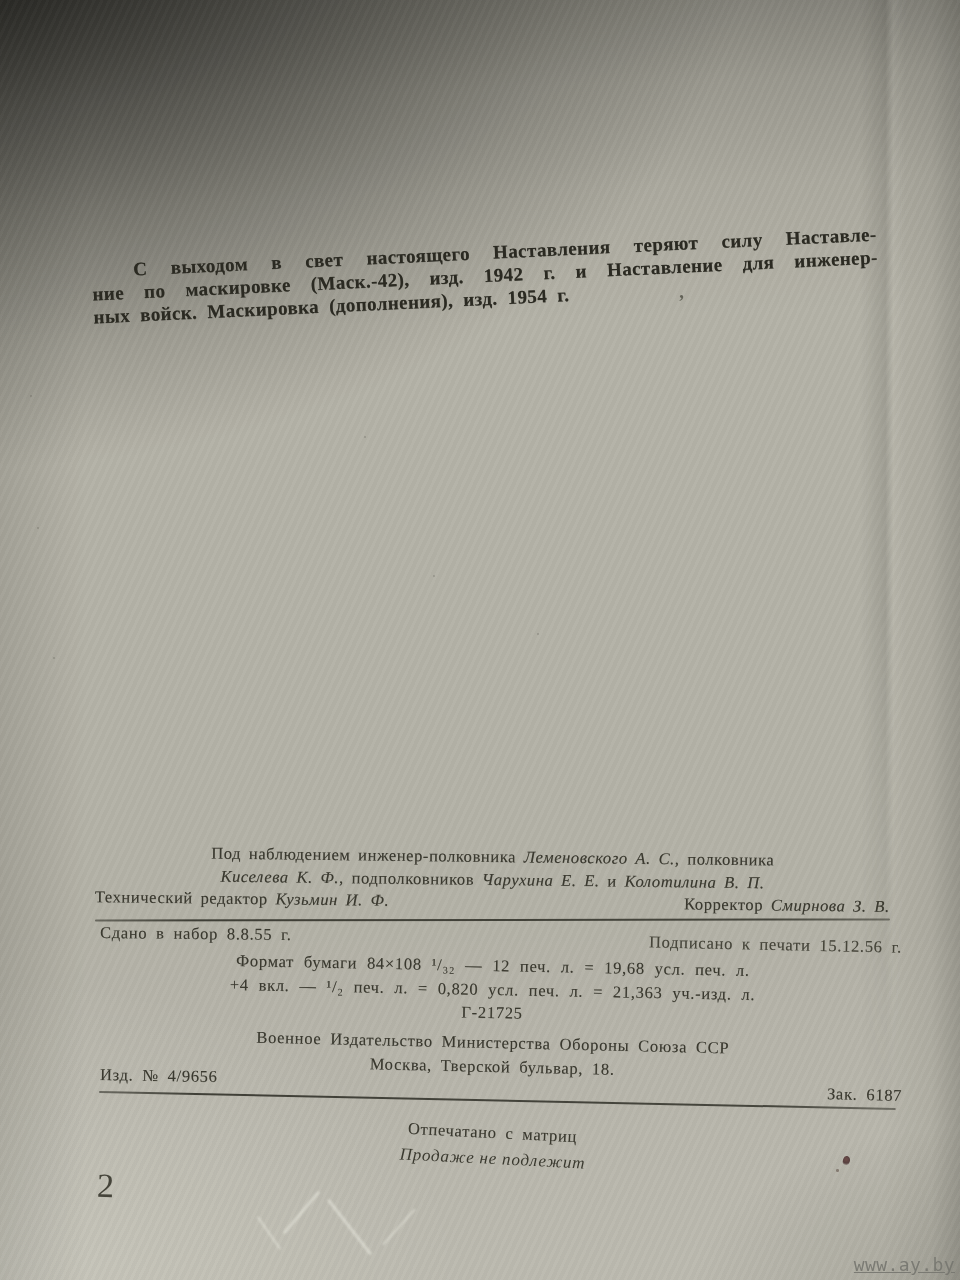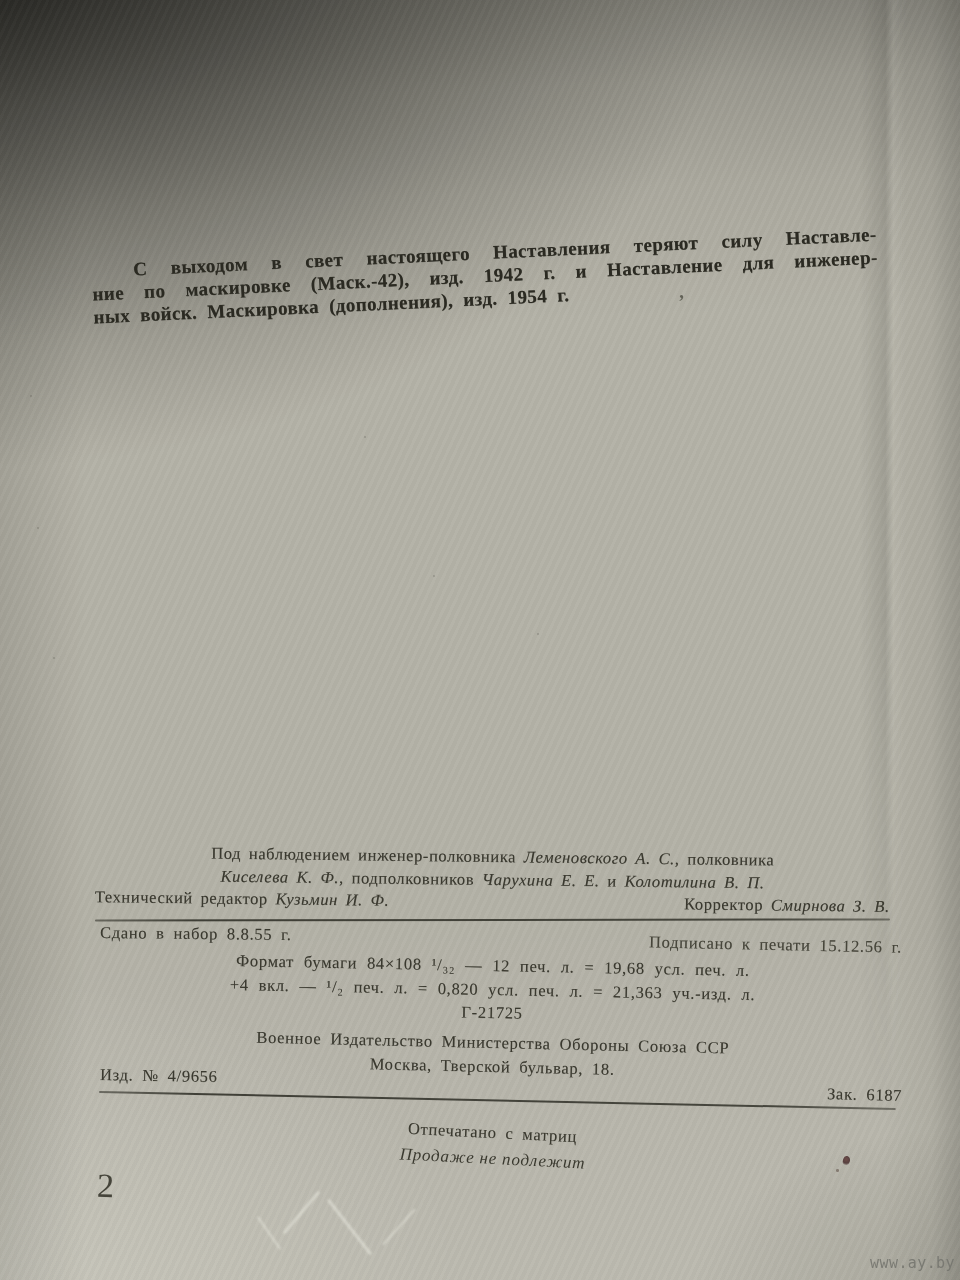--- a/index.html
+++ b/index.html
@@ -64,21 +64,21 @@
     -webkit-mask-image:linear-gradient(to bottom,#000 55%,transparent 100%);
     mask-image:linear-gradient(to bottom,#000 55%,transparent 100%);
   }
   
   .spot{left:843px;top:1156px;width:7px;height:9px;border-radius:50% 60% 55% 50%;
     background:radial-gradient(circle at 42% 38%, #6d4c48 0%, #57403f 55%, rgba(88,64,64,0) 95%);transform:rotate(18deg);}
   .dot{width:2.5px;height:2.5px;border-radius:50%;background:#6f6358;opacity:.7;}
   .speck{width:2px;height:2px;border-radius:50%;background:#4d4c42;opacity:.28;}
   .scuff{background:rgba(240,240,229,.5);filter:blur(1.1px);border-radius:2px;}
   .wm{right:5px;top:1254px;font-family:"DejaVu Sans Mono","Liberation Mono",monospace;
-      font-size:15px;letter-spacing:.4px;color:rgba(118,118,111,.9);}
+      font-size:18px;letter-spacing:.4px;color:rgba(118,118,111,.9);text-decoration:underline;}
 </style>
 </head>
 <body>
 
 <div class="photo">
 
   <div class="abs crease"></div>
 
   <div class="abs notice ink">
     <span class="nl j ind">С выходом в свет настоящего Наставления теряют силу Наставле-</span>

